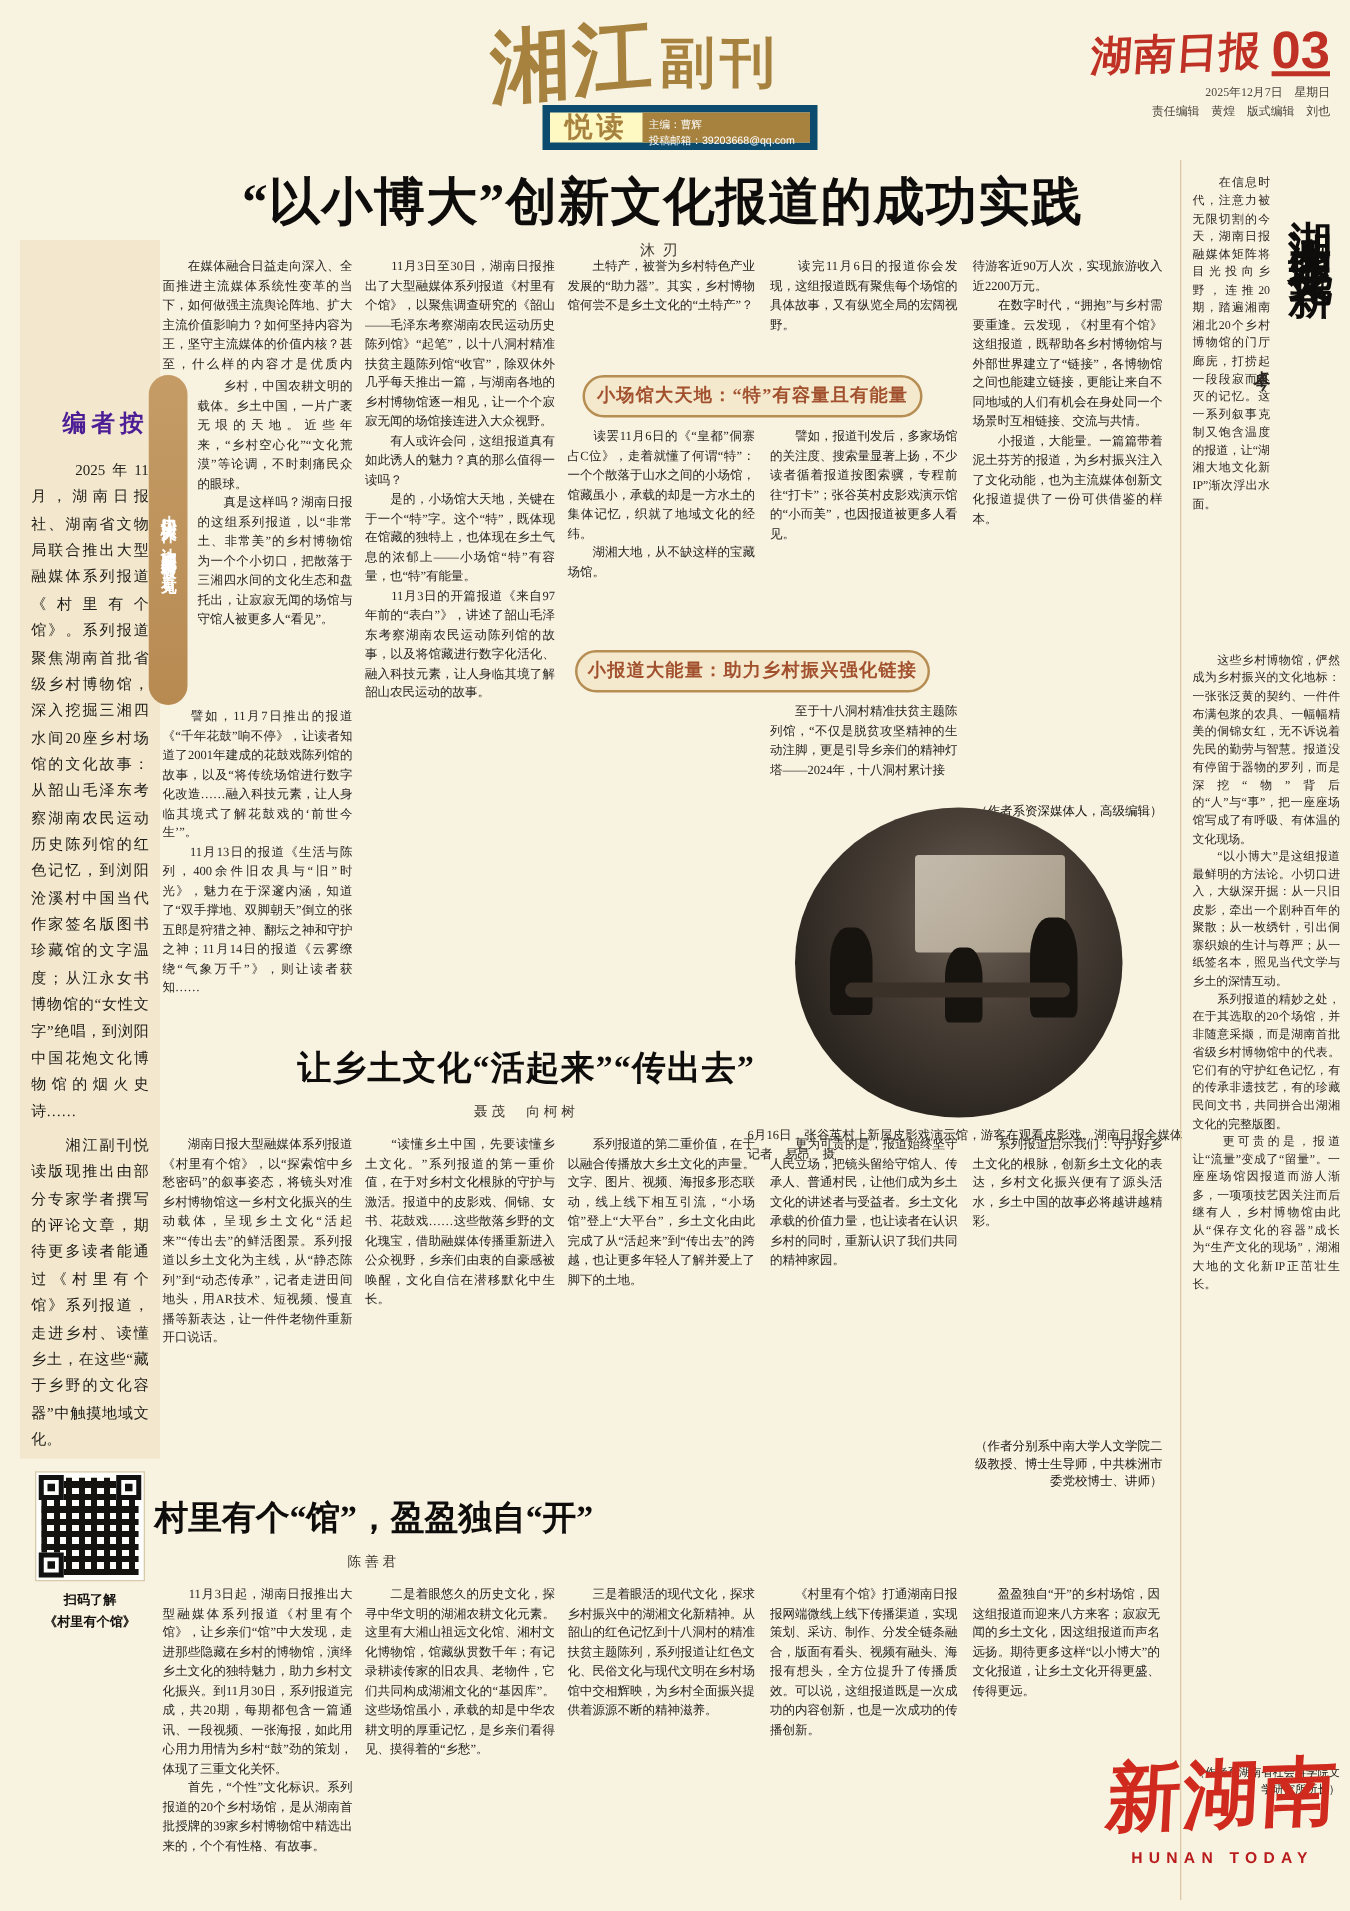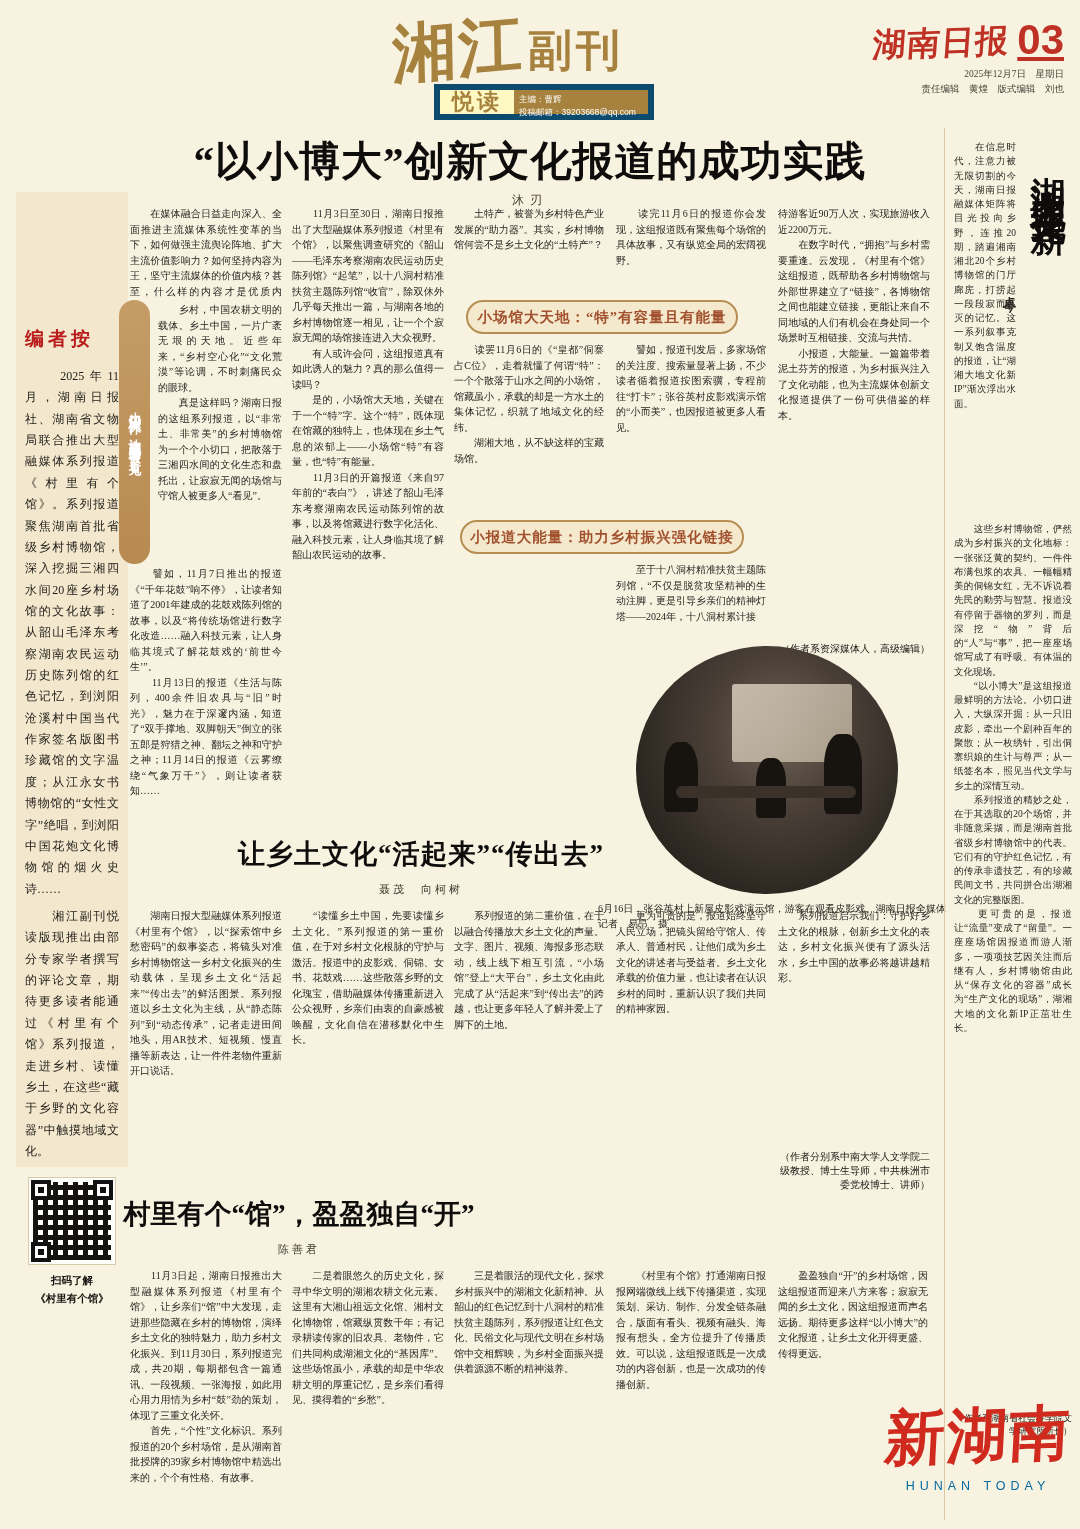--- a/index.html
+++ b/index.html
@@ -26,21 +26,21 @@
   .yd-left { width:74px; display:flex; align-items:center; justify-content:center; color:#a6823e; font-size:22px; font-weight:bold; letter-spacing:3px; }
   .yd-right { flex:1; background:#a6823e; color:#fff; font-size:8.5px; line-height:1.5; padding:3px 5px; font-family:"Liberation Sans",sans-serif; }
   .paper-block { left:872px; top:16px; width:192px; text-align:right; }
   .paper-name { display:inline-block; color:#bf3124; font-size:33px; font-weight:bold; transform:skewX(-6deg) rotate(-2deg); letter-spacing:1px; }
   .page-no { display:inline-block; color:#bf3124; font-size:42px; font-weight:bold; margin-left:4px; font-family:"Liberation Sans",sans-serif;text-decoration:underline; }
   .date-line { font-size:9.5px; color:#4a453c; margin-top:2px; }
   .staff-line { font-size:9.5px; color:#4a453c; margin-top:2px; }
 
   
   .rail { left:16px; top:192px; width:112px; height:975px; background:#f3e8cd; padding:134px 9px 10px 9px; }
-  .rail-title { font-size:19px; font-weight:bold; text-align:left; letter-spacing:4px; color:#b91c1c; margin-bottom:14px; }
+  .rail-title { font-size:19px; font-weight:bold; text-align:right; letter-spacing:4px; color:#4c1d95; margin-bottom:14px; }
   .rail p { font-size:12px; line-height:1.78; text-align:justify; white-space:pre-line; }
   .qr-wrap { margin:16px auto 0 auto; width:86px; }
   .qr { position:relative; width:86px; height:86px; background:
         repeating-linear-gradient(0deg,#151310 0 5px,transparent 5px 10px),
         repeating-linear-gradient(90deg,#151310 0 5px,#fdfdfb 5px 10px); border:4px solid #fdfdfb; outline:1px solid #d8cbab; }
   .finder { position:absolute; width:20px; height:20px; background:#fdfdfb; border:4px solid #111; }
   .finder b { position:absolute; left:3px; top:3px; width:6px; height:6px; background:#111; }
   .qr-cap { font-size:10.5px; font-weight:bold; text-align:center; line-height:1.7; margin-top:8px; color:#14120e; }
 
   
@@ -63,21 +63,21 @@
   .authors2  { left:226px; top:882px; width:390px; text-align:center; font-size:11px; color:#3f3a31; letter-spacing:3px; }
   .headline3 { left:84px; top:1196px; width:430px; text-align:center; font-size:27px; font-weight:bold; color:#0e0d0b; }
   .authors3  { left:84px; top:1242px; width:430px; text-align:center; font-size:11px; color:#3f3a31; letter-spacing:3px; }
 
   
   .divider-v { left:944px; top:128px; width:1px; height:1392px; background:#d9c8a2; }
   .r-author { left:998px; top:286px; width:20px; height:60px; writing-mode:vertical-rl; font-size:13px; font-weight:bold; color:#2a2722; letter-spacing:4px; }
   .r-vhead { left:1018px; top:148px; width:52px; height:370px; writing-mode:vertical-rl; font-size:35px; font-weight:bold; letter-spacing:7px; color:#0e0d0b; }
   .logo { left:882px; top:1396px; width:192px; text-align:center; }
   .logo-zh { color:#cf2a1d; font-size:60px; font-weight:bold; display:inline-block; transform:skewX(-5deg) rotate(-2deg); letter-spacing:2px; }
-  .logo-en { color:#0369a1; font-size:12.5px; font-weight:normal; letter-spacing:5px; margin-top:2px; font-family:"Liberation Sans",sans-serif; }
+  .logo-en { color:#b91c1c; font-size:12.5px; font-weight:bold; letter-spacing:5px; margin-top:2px; font-family:"Liberation Sans",sans-serif; }
 </style>
 </head>
 <body>
 
 <div id="page">
 
   <div class="abs masthead">
     <div class="mh-zh">
       <span class="mh-part1">湘江</span>
       <span class="mh-part2">副刊</span>

